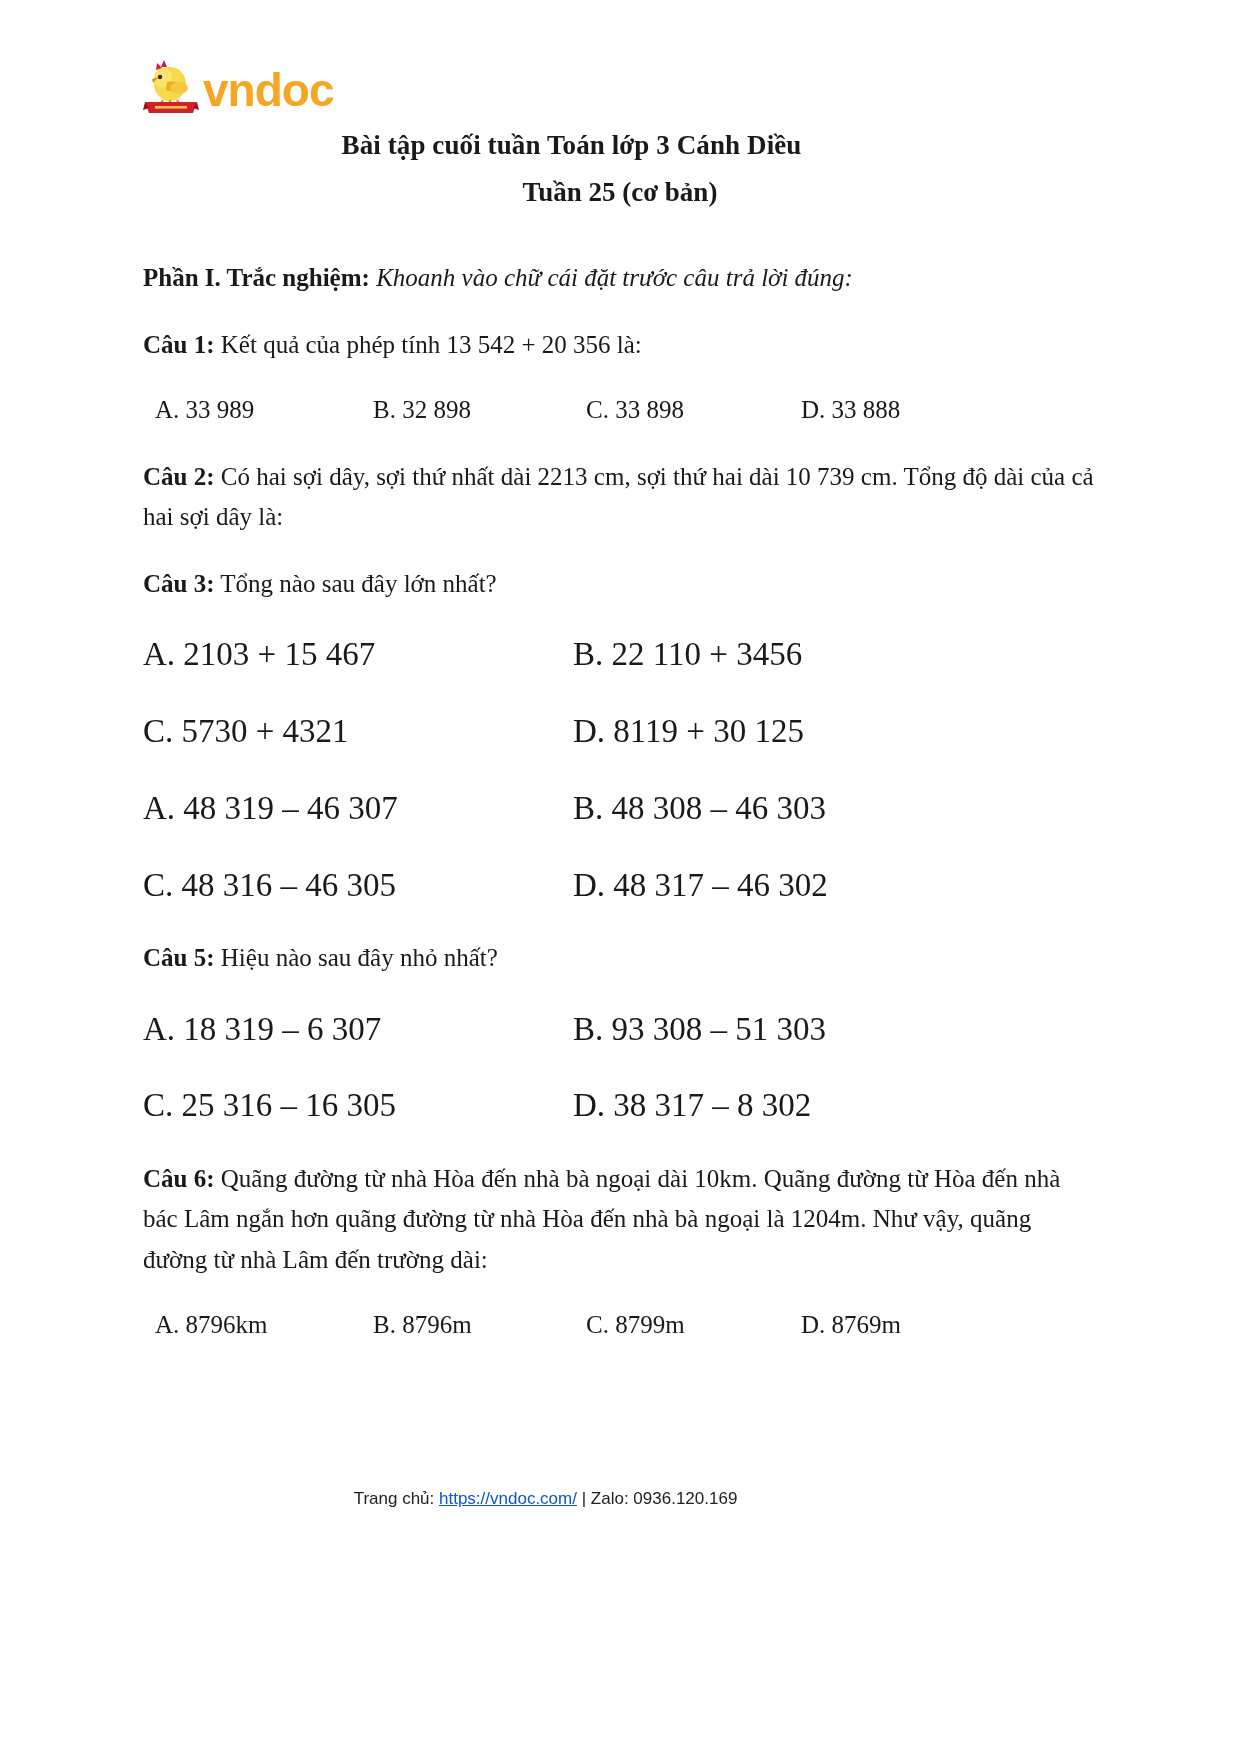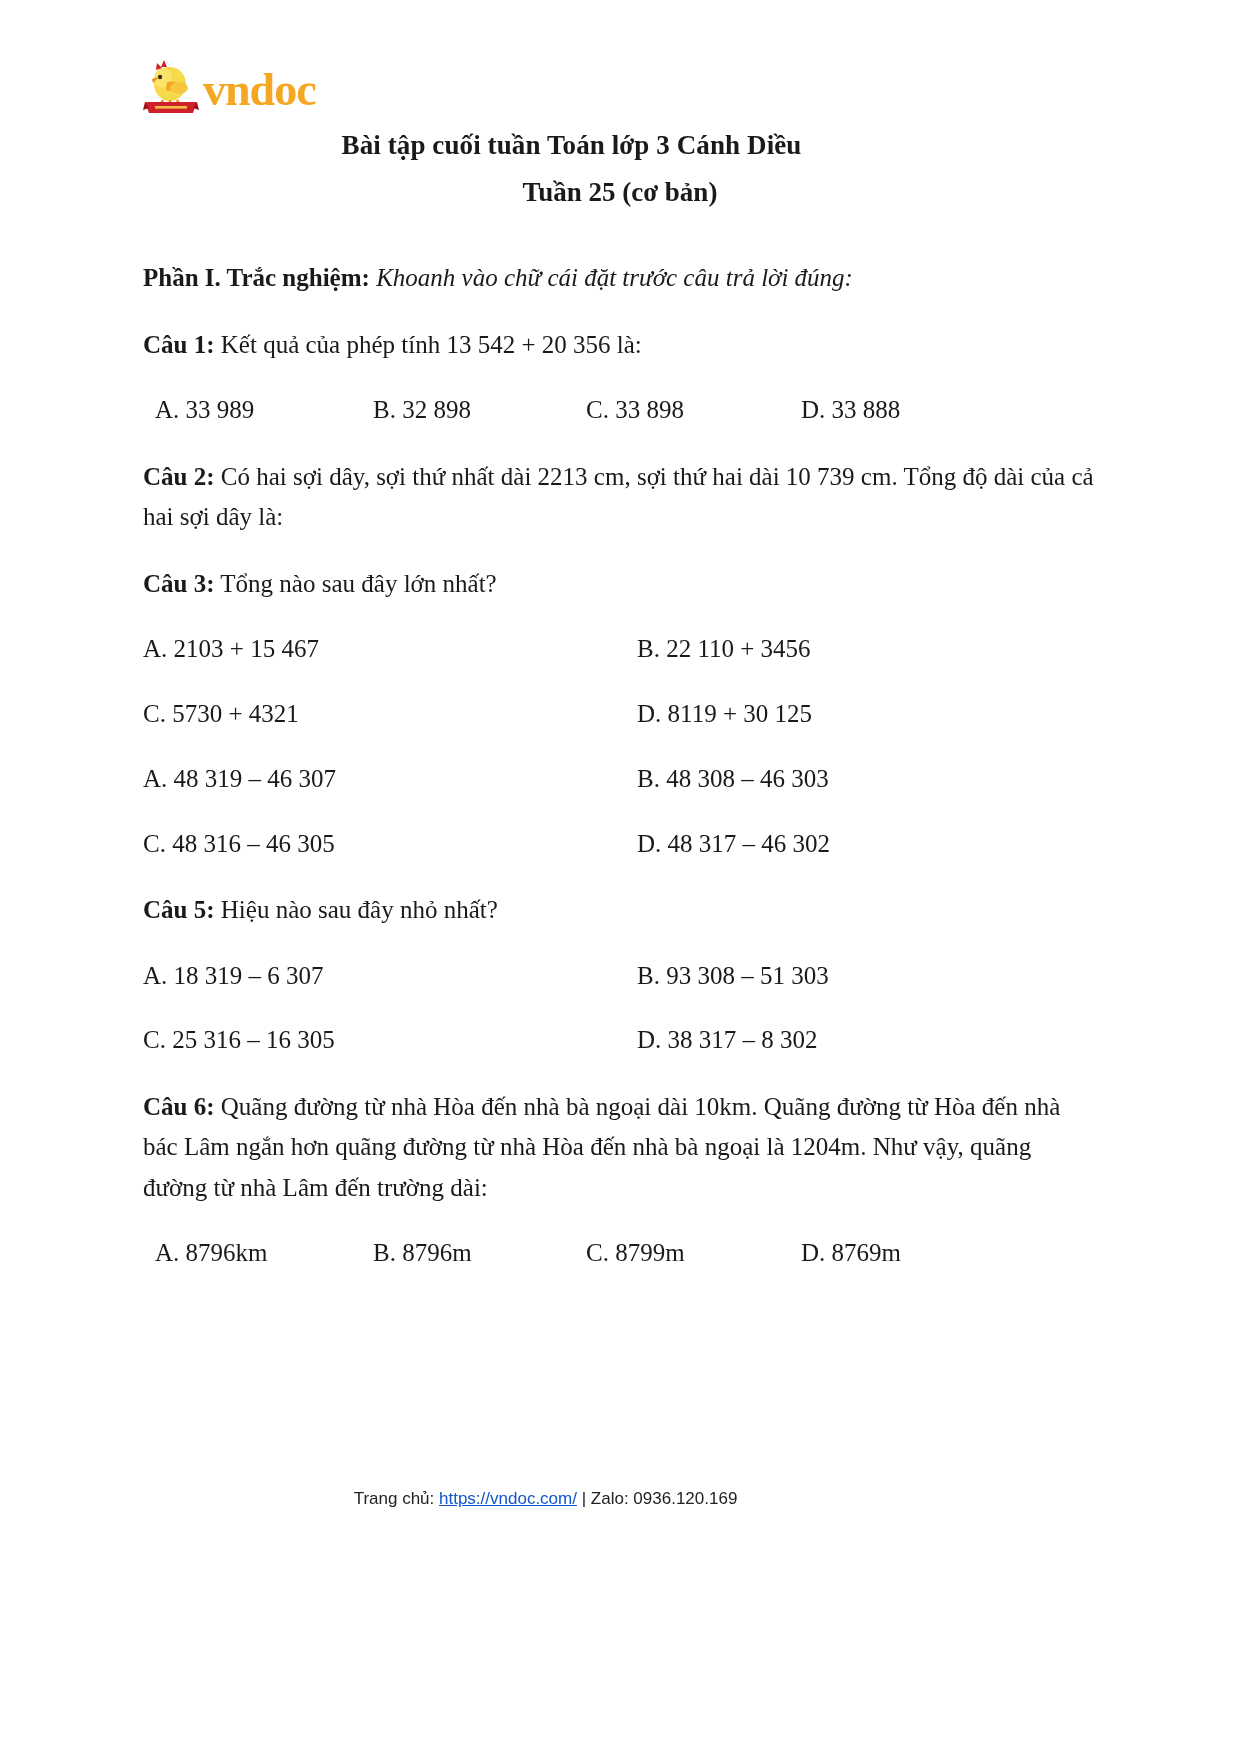--- a/index.html
+++ b/index.html
@@ -32,21 +32,21 @@
     align-items: center;
     height: 62px;
   }
   .logo-mark {
     width: 56px;
     height: 58px;
     position: relative;
     margin-right: 2px;
   }
   .logo-text {
-    font-family: Liberation Serif, serif;
+    font-family: Liberation Sans, sans-serif;
     font-size: 46px;
     font-weight: 700;
     letter-spacing: -1px;
     color: #f5a623;
     line-height: 1;
     margin-left: 2px;
     margin-top: 6px;
   }
 
   
@@ -93,27 +93,26 @@
     margin: 0 0 28px 12px;
     line-height: 1.5;
   }
   .opt-row-4 > div:nth-child(1) { width: 218px; }
   .opt-row-4 > div:nth-child(2) { width: 213px; }
   .opt-row-4 > div:nth-child(3) { width: 215px; }
   .opt-row-4 > div:nth-child(4) { width: 200px; }
 
   .opt-row-2 {
     display: flex;
-    font-size: 25px;
+    font-size: 33px;
     margin: 0 0 27px 0;
     line-height: 1.5;
-    gap: 28px;
   }
   .opt-row-2 > div:nth-child(1) { width: 430px; }
-  .opt-row-2 > div:nth-child(2) { width: 430px; margin-left: 36px; }
+  .opt-row-2 > div:nth-child(2) { width: 430px; }
 
   .opt-group { margin-bottom: 0; }
   .opt-group .opt-row-2:last-child { margin-bottom: 28px; }
 
   .q-block { margin-bottom: 0; }
 
   
   .footer {
     position: absolute;
     left: 0;

